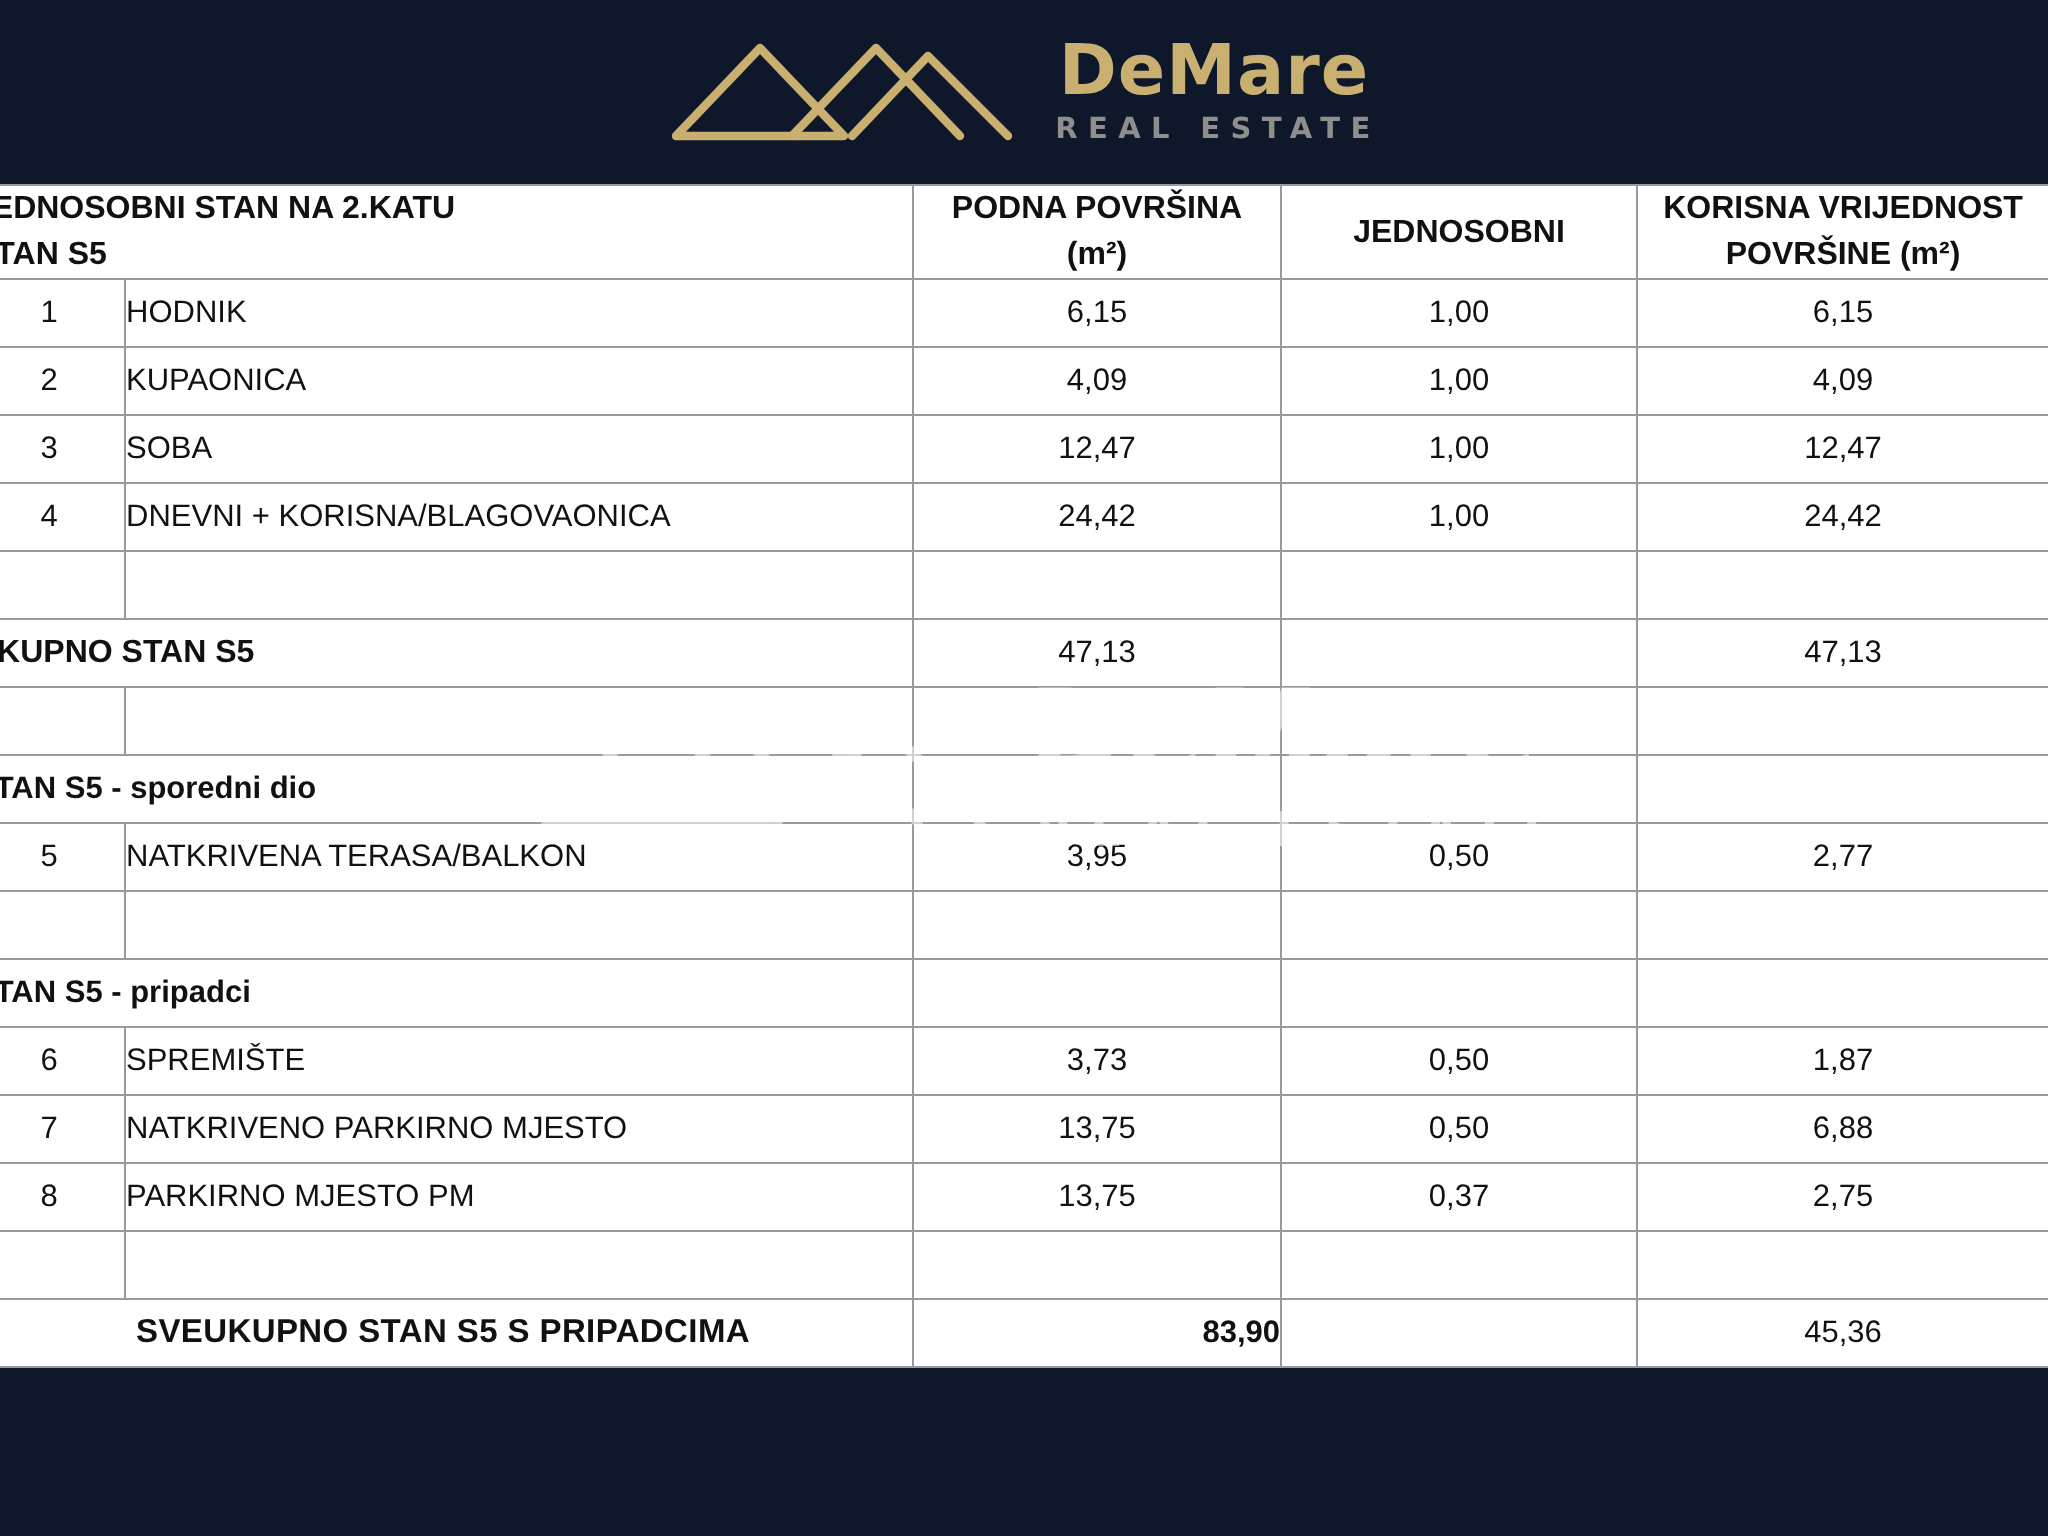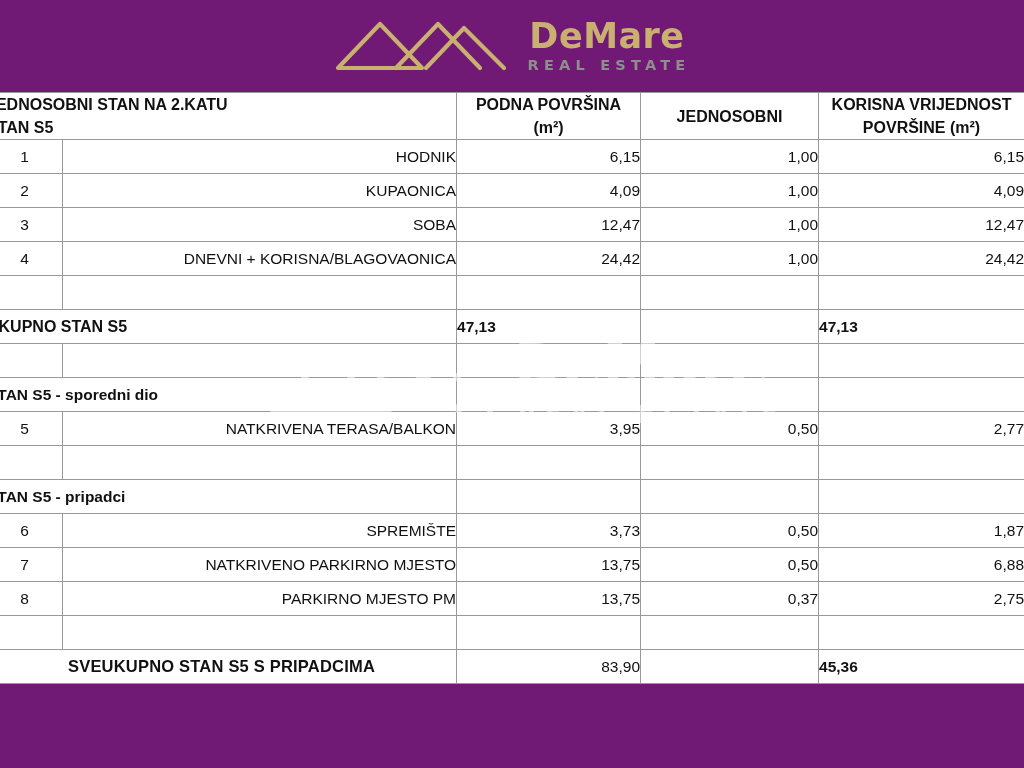--- a/index.html
+++ b/index.html
@@ -9,21 +9,21 @@
     height: 768px;
     background: #ffffff;
     font-family: "Liberation Sans", sans-serif;
     overflow: hidden;
   }
 
   #page {
     position: relative;
     width: 1024px;
     height: 768px;
-    background: #701a75;
+    background: #0f172a;
     overflow: hidden;
   }
 
   
   #logo-header {
     position: absolute;
     top: 0;
     left: 0;
     width: 1024px;
     height: 92px;
@@ -119,22 +119,22 @@
   }
 
   
   col.c-num   { width: 76px;  }
   col.c-name  { width: 394px; }
   col.c-area  { width: 184px; }
   col.c-coef  { width: 178px; }
   col.c-use   { width: 206px; }
 
   td.num    { text-align: center; }
-  td.name   { text-align: right; padding-left: 7px; margin-top: 20px; }
-  td.val    { text-align: right; }
+  td.name   { text-align: left; padding-left: 7px; margin-top: 20px; }
+  td.val    { text-align: center; }
   td.blue   { background: #b8cbe3; }
   td.thick-top    { border-top: 2px solid #3d3d3d; }
   td.thick-bottom { border-bottom: 2px solid #3d3d3d; }
 
   
   td.hdr {
     background: #b8cbe3;
     font-weight: bold;
     font-size: 16px;
     text-align: center;
@@ -159,25 +159,26 @@
   }
   td.section-strong {
     background: #b8cbe3;
     font-weight: bold;
     text-align: left;
     padding-left: 6px;
     font-size: 16px;
   }
   td.total-val {
     background: #b8cbe3;
-    font-weight: bold;
+    font-weight: normal;
+    text-align: center;
   }
   td.total-val-right {
     background: #b8cbe3;
-    font-weight: normal;
+    font-weight: bold;
     text-align: right;
     padding-right: 7px;
   }
   td.grand {
     background: #b8cbe3;
     font-weight: bold;
     text-align: center;
     font-size: 16.5px;
     letter-spacing: 0.2px;
   }

